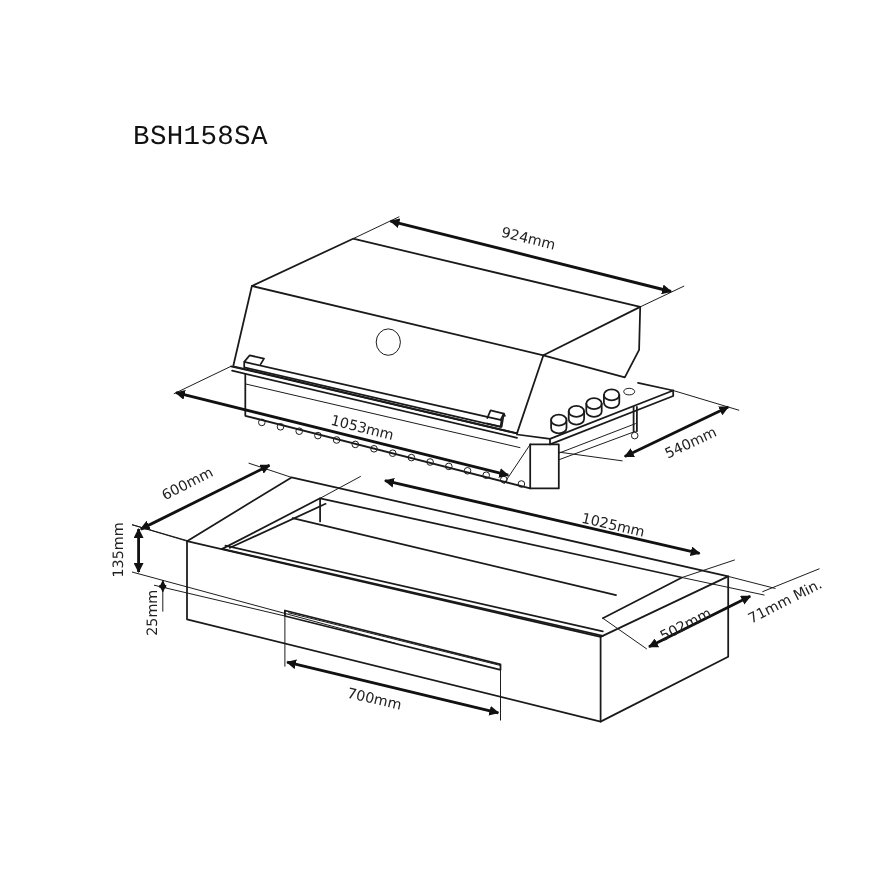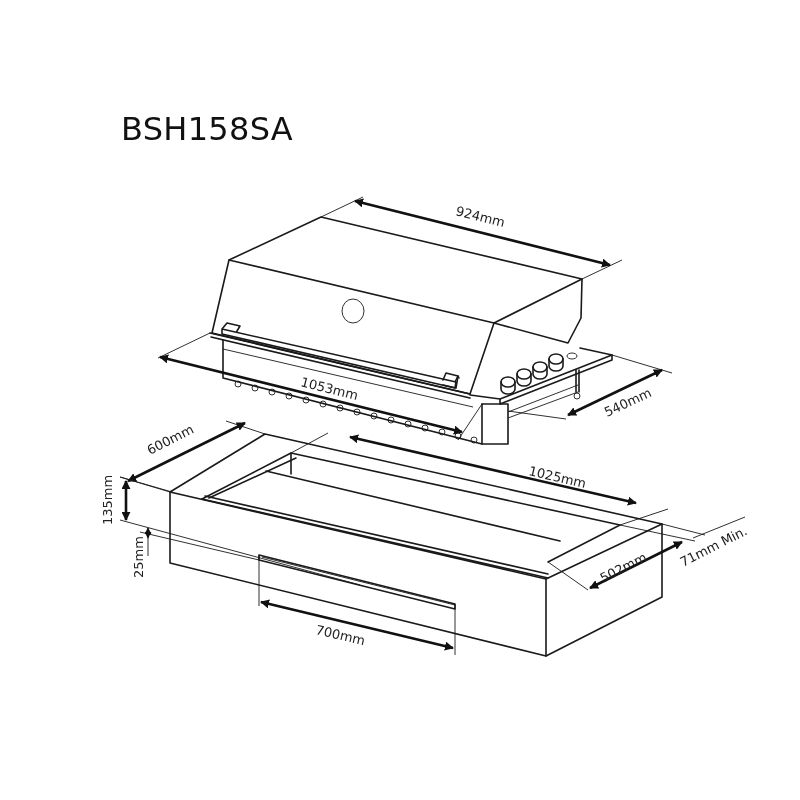--- a/index.html
+++ b/index.html
@@ -1,17 +1,17 @@
 <!DOCTYPE html>
 <html><head>
 <meta charset="utf-8">
 <style>
   html, body { margin: 0; padding: 0; background: #ffffff; }
   body { width: 800px; height: 800px; position: relative; overflow: hidden; font-family: "DejaVu Sans", sans-serif; }
-  .title { position: absolute; left: 121px; top: 110px; font-size: 32px; font-weight: 400; color: #111; letter-spacing: 0.3px; }
+  .title { position: absolute; left: 121px; top: 110px; font-size: 25px; font-weight: 400; color: #111; letter-spacing: 0.3px; font-family: Liberation Mono, monospace; }
   svg { position: absolute; left: 0; top: 0; }
   .ln { stroke: #1a1a1a; stroke-width: 1.6; fill: none; stroke-linejoin: round; stroke-linecap: round; }
   .thin { stroke: #1a1a1a; stroke-width: 0.9; fill: none; }
   .dim { stroke: #111; stroke-width: 2.6; fill: none; }
   .lbl { font-family: "DejaVu Sans", sans-serif; font-size: 13px; fill: #222; }
 </style>
 </head>
 <body>
 
 <div class="title">BSH158SA</div>

